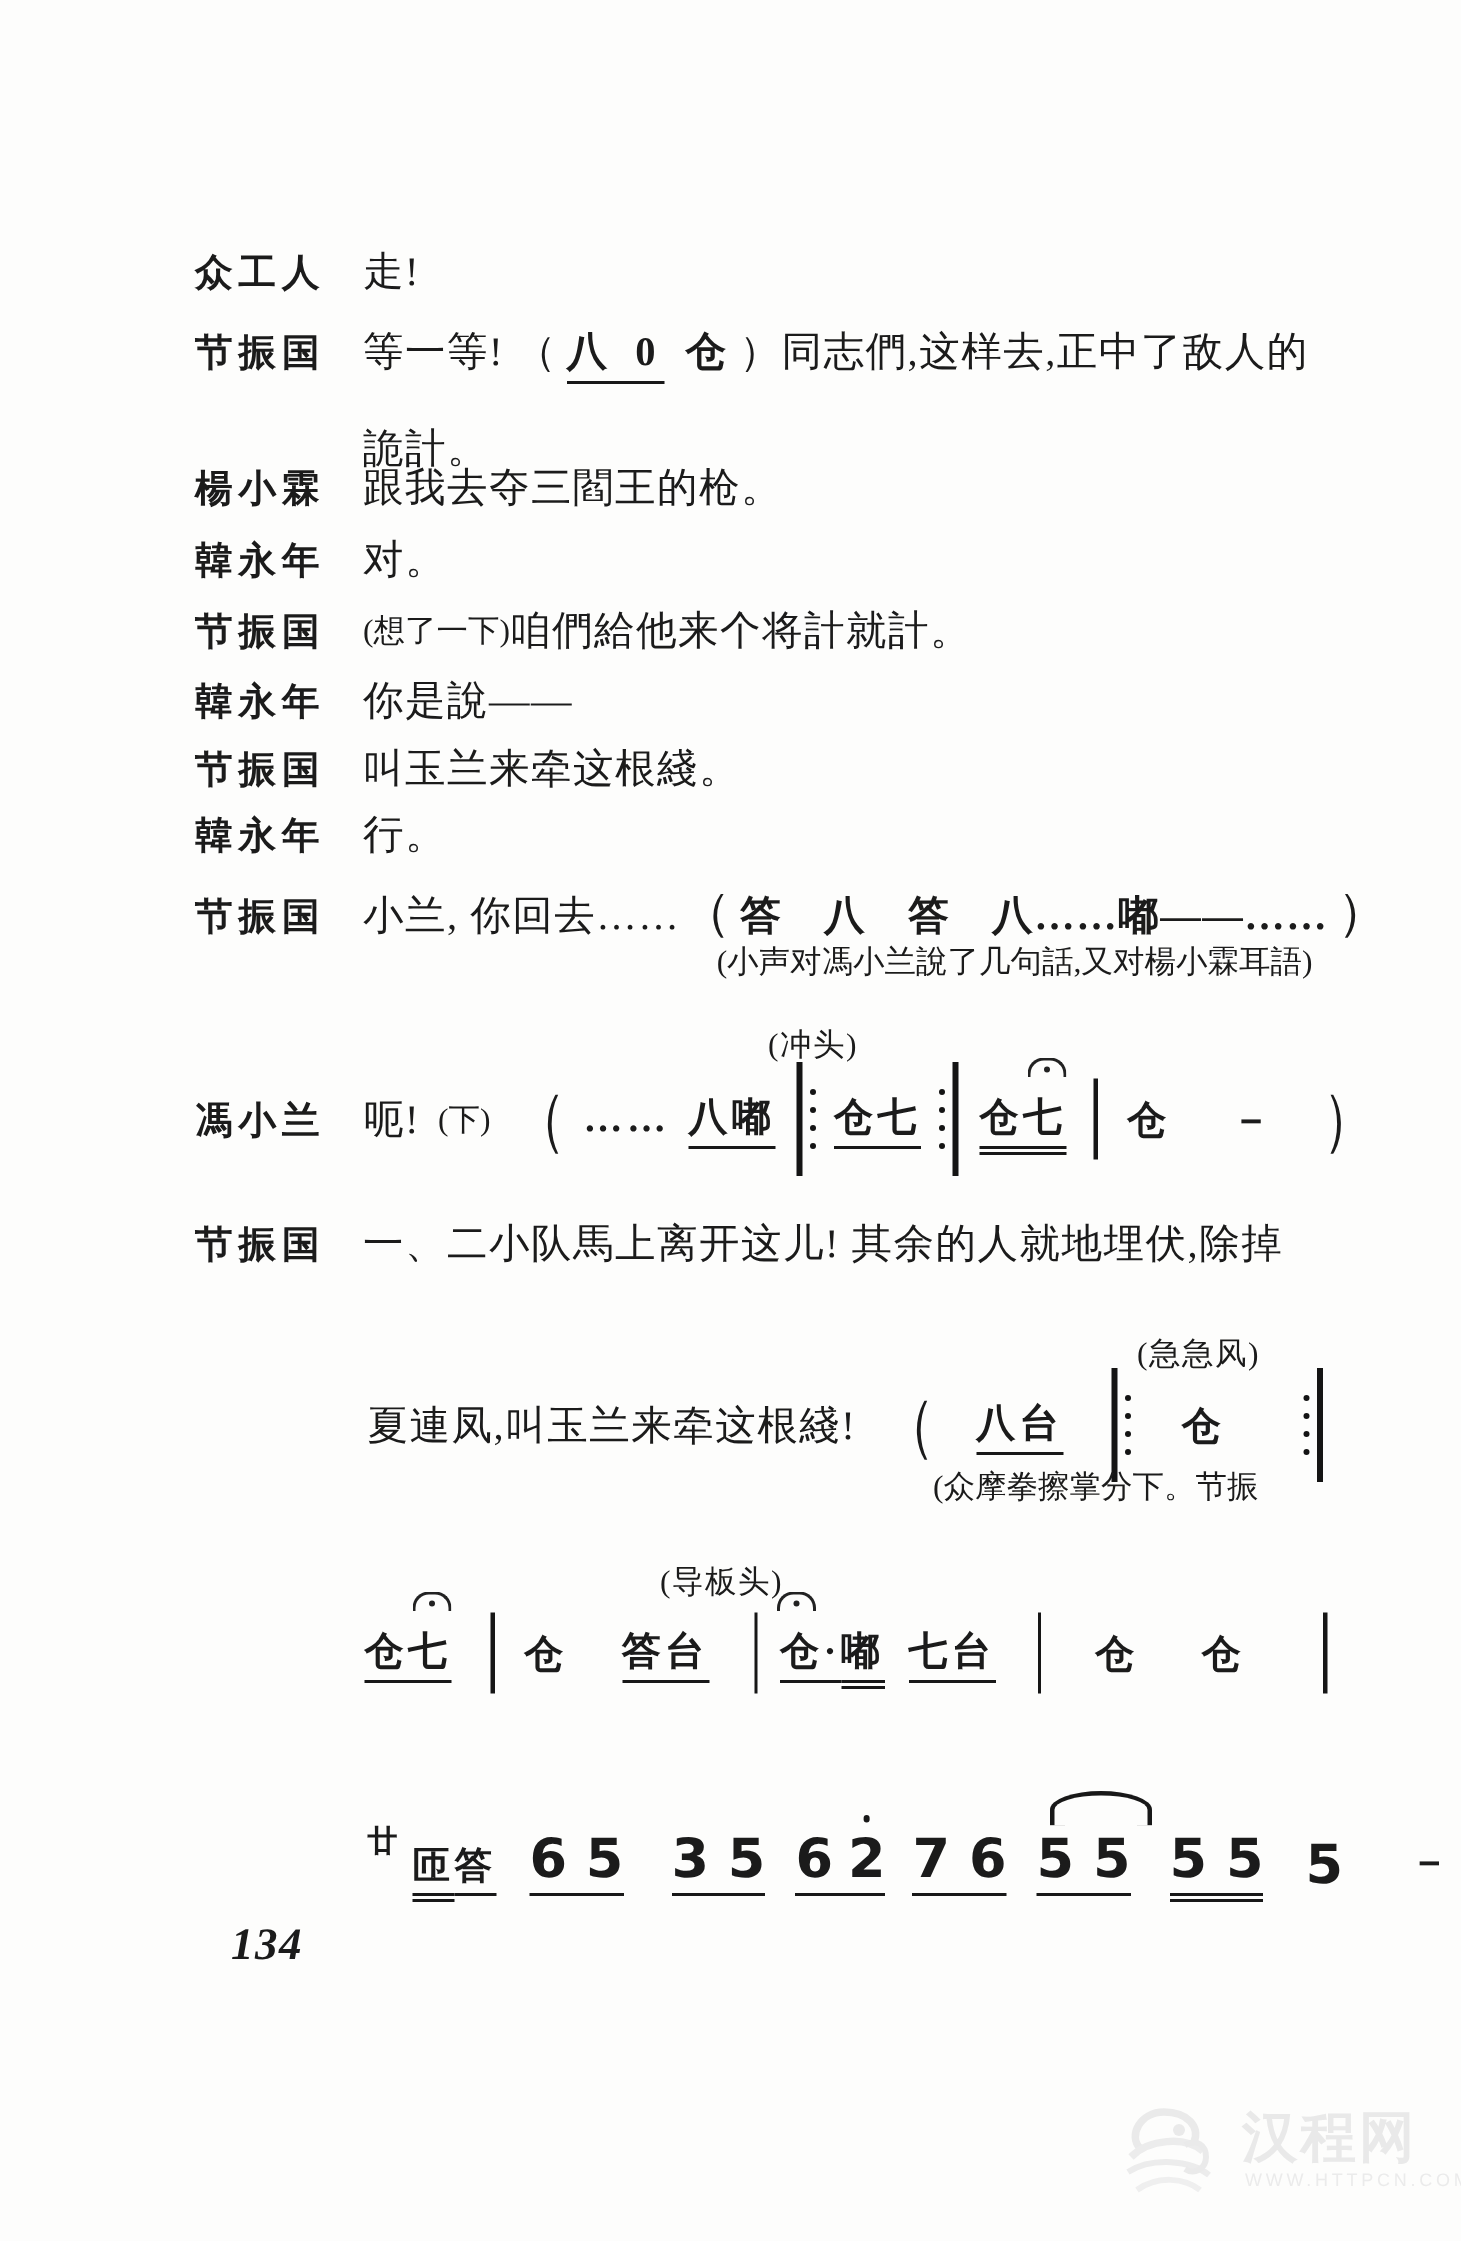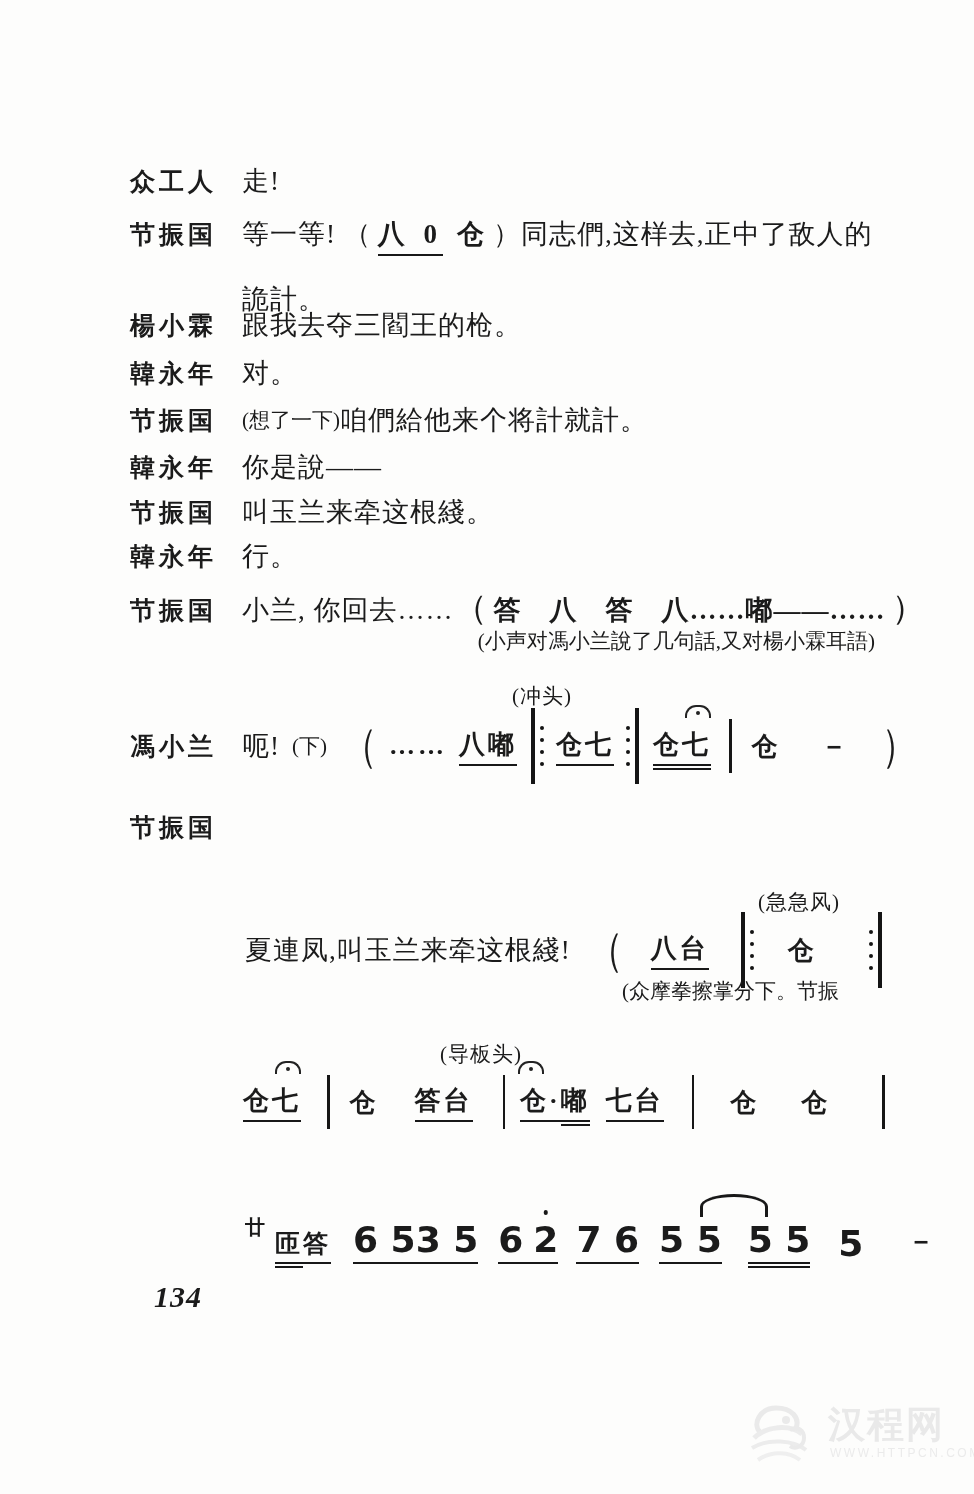--- a/index.html
+++ b/index.html
@@ -147,20 +147,21 @@
       </span>
     <span class="ng uu" style="margin-left:14px;"><span>仓七</span><span class="ferm fr"></span></span>
     <span class="vbar" style="margin-left:18px;"></span>
     <span class="ng" style="margin-left:20px;">仓</span>
     <span class="dash" style="margin-left:40px;">－</span>
     <span class="bigp" style="margin-left:28px;">）</span>
   </div>
 
   <div class="row" style="left:130px;top:811px;">
     <span class="sp">节振国</span>
+    <span class="t">一、二小队馬上离开这儿! 其余的人就地埋伏,除掉</span>
   </div>
 
   <div class="plabel" style="left:758px;top:888px;">(急急风)</div>
 
   <div class="row center" style="left:245px;top:914px;height:72px;">
     <span class="t">夏連凤,叫玉兰来牵这根綫!</span>
     <span class="bigp" style="margin-left:12px;">（</span>
     <span class="ng u" style="margin-left:22px;">八台</span>
     <span class="rep" style="margin-left:32px;">
         <span class="rb"></span>
@@ -201,21 +202,21 @@
     <span class="ng" style="margin-left:36px;">仓</span>
     <span class="ng" style="margin-left:42px;">仓</span>
     <span class="vbar" style="margin-left:52px;"></span>
   </div>
 
   <div class="row" style="left:245px;top:1218px;align-items:flex-end;height:46px;">
     <span class="mpre">廿</span>
     <span class="ng uu" style="margin-left:10px;font-size:25px;">匝</span>
     <span class="ng u" style="font-size:25px;">答</span>
     <span class="mus u" style="margin-left:22px;">6 5</span>
-    <span class="mus u" style="">3 5</span>
+    <span class="mus u" style="margin-left:32px;">3 5</span>
     <span class="mus u" style="margin-left:20px;"><span>6</span><span class="dotab" style="margin-left:10px;">2</span></span>
     <span class="mus u" style="margin-left:18px;">7 6</span>
     <span class="mus u" style="margin-left:20px;">5 5</span>
     <span class="mus uu" style="margin-left:26px;">5 5</span>
     <span class="mus" style="margin-left:28px;">5</span>
     <span class="dash" style="margin-left:44px;align-self:center;">－</span>
     <span class="bigp" style="margin-left:30px;">）</span>
     <span class="tie" style="left:455px;width:62px;"></span>
   </div>
 

